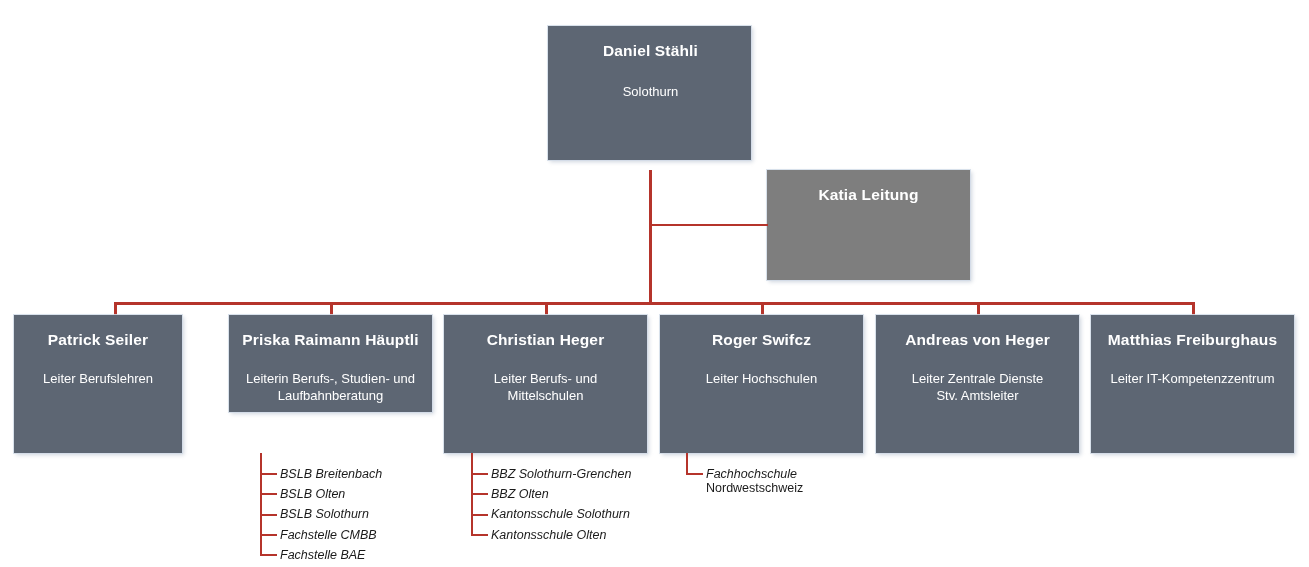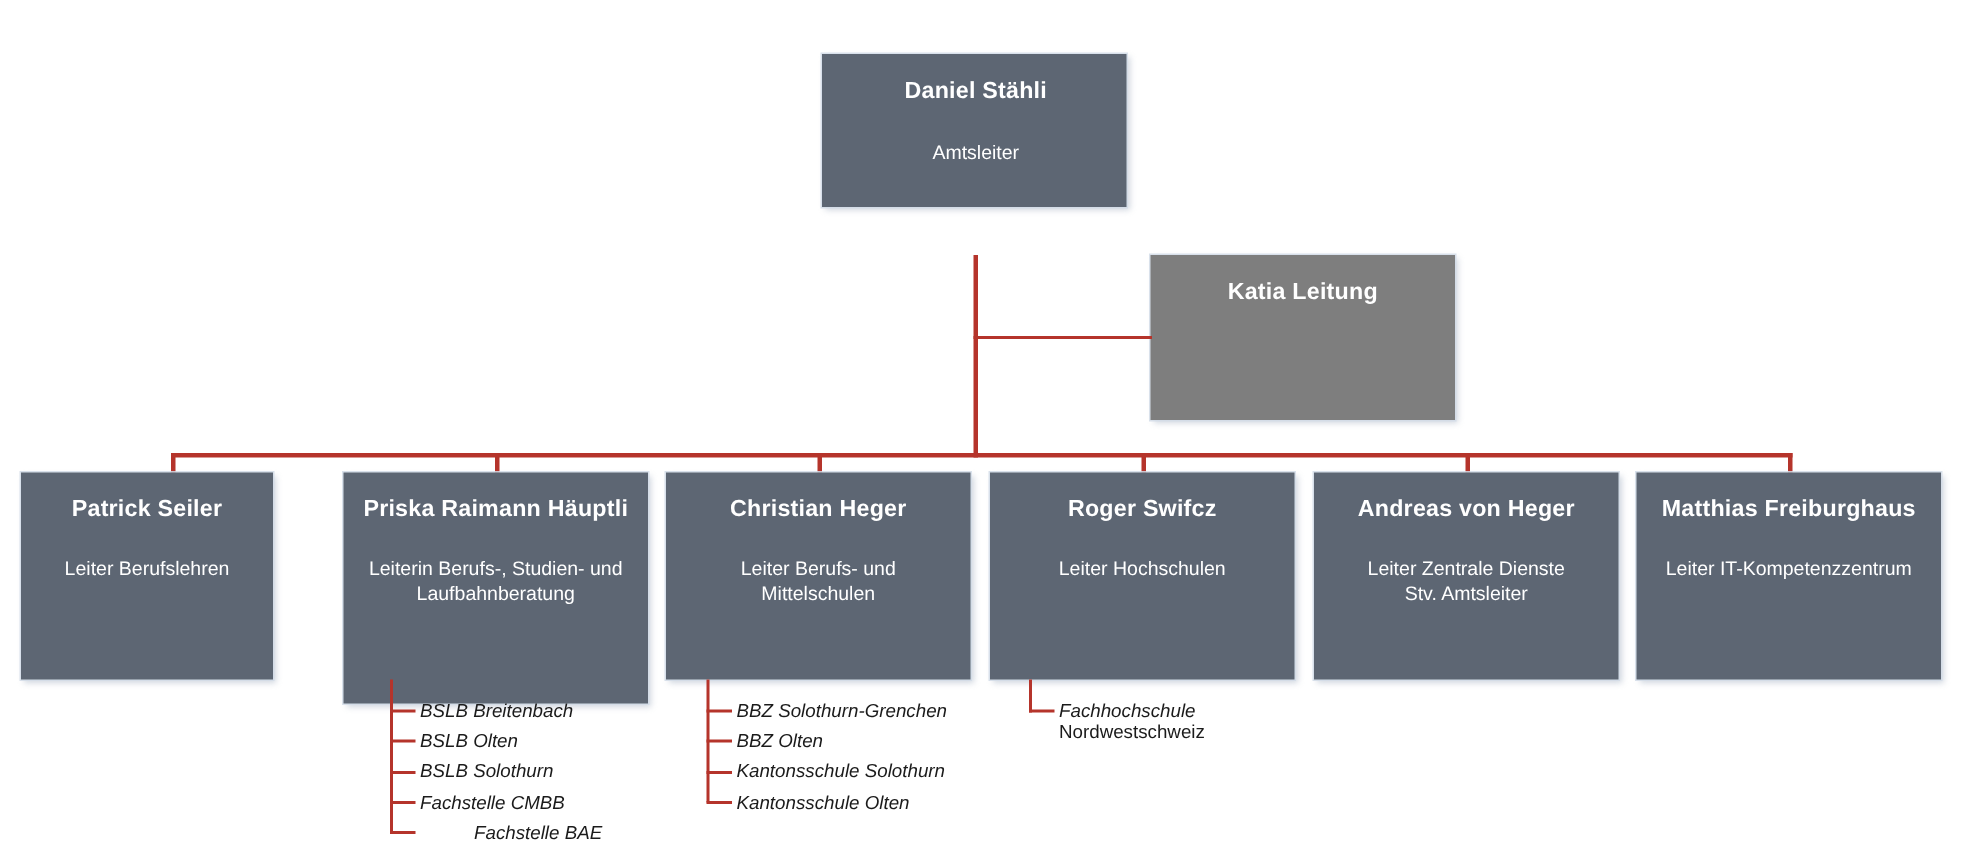--- a/index.html
+++ b/index.html
@@ -78,24 +78,24 @@
     white-space: nowrap;
   }
   .leaf-item .leaf-label { display: block; font-style: italic; }
   .leaf-item .leaf-label-2 { display: block; }
 </style>
 </head>
 <body>
 
 <div id="org-chart">
 
-  <div class="node node-primary node-top" style="left:548px; top:36px; width:203px; height:102px;padding-left:12px;">
+  <div class="node node-primary node-top" style="left:548px; top:26px; width:203px; height:134px;padding-left:12px;">
     <div class="node-name">Daniel Stähli</div>
     <div class="node-role">
-      <span class="role-line">Amtsleiter</span>
+      <span class="role-line">Solothurn</span>
     </div>
   </div>
 
   <div class="node node-staff" style="left:767px; top:170px; width:203px; height:110px;">
     <div class="node-name">Katia Leitung</div>
   </div>
 
   <div class="conn-v" style="left:649px; top:170px; height:135px;"></div>
 
   <div class="conn-h conn-thin-h" style="left:649px; top:224px; width:119px;"></div>
@@ -109,21 +109,21 @@
   <div class="conn-v" style="left:977px; top:302px; height:14px;"></div>
   <div class="conn-v" style="left:1192px; top:302px; height:14px;"></div>
 
   <div class="node node-primary" style="left:14px; top:315px; width:168px; height:138px;">
     <div class="node-name">Patrick Seiler</div>
     <div class="node-role">
       <span class="role-line">Leiter Berufslehren</span>
     </div>
   </div>
 
-  <div class="node node-primary" style="left:229px; top:315px; width:203px; height:154px;">
+  <div class="node node-primary" style="left:229px; top:315px; width:203px; height:97px;">
     <div class="node-name">Priska Raimann Häuptli</div>
     <div class="node-role">
       <span class="role-line">Leiterin Berufs-, Studien- und</span>
       <span class="role-line">Laufbahnberatung</span>
     </div>
   </div>
 
   <div class="node node-primary" style="left:660px; top:315px; width:203px; height:138px;">
     <div class="node-name">Roger Swifcz</div>
     <div class="node-role">
@@ -168,21 +168,21 @@
     </div>
     <div class="leaf-item" style="height:20px;">
       <span class="leaf-label">BSLB Olten</span>
     </div>
     <div class="leaf-item" style="height:21px;">
       <span class="leaf-label">BSLB Solothurn</span>
     </div>
     <div class="leaf-item" style="height:20px;">
       <span class="leaf-label">Fachstelle CMBB</span>
     </div>
-    <div class="leaf-item" style="height:20px;margin-left:36px;">
+    <div class="leaf-item" style="height:20px;">
       <span class="leaf-label">Fachstelle BAE</span>
     </div>
   </div>
 
   <div class="conn-v conn-thin-v" style="left:471px; top:453px; height:82px;"></div>
   <div class="conn-h conn-thin-h" style="left:471px; top:473px; width:17px;"></div>
   <div class="conn-h conn-thin-h" style="left:471px; top:493px; width:17px;"></div>
   <div class="conn-h conn-thin-h" style="left:471px; top:514px; width:17px;"></div>
   <div class="conn-h conn-thin-h" style="left:471px; top:534px; width:17px;"></div>
 

